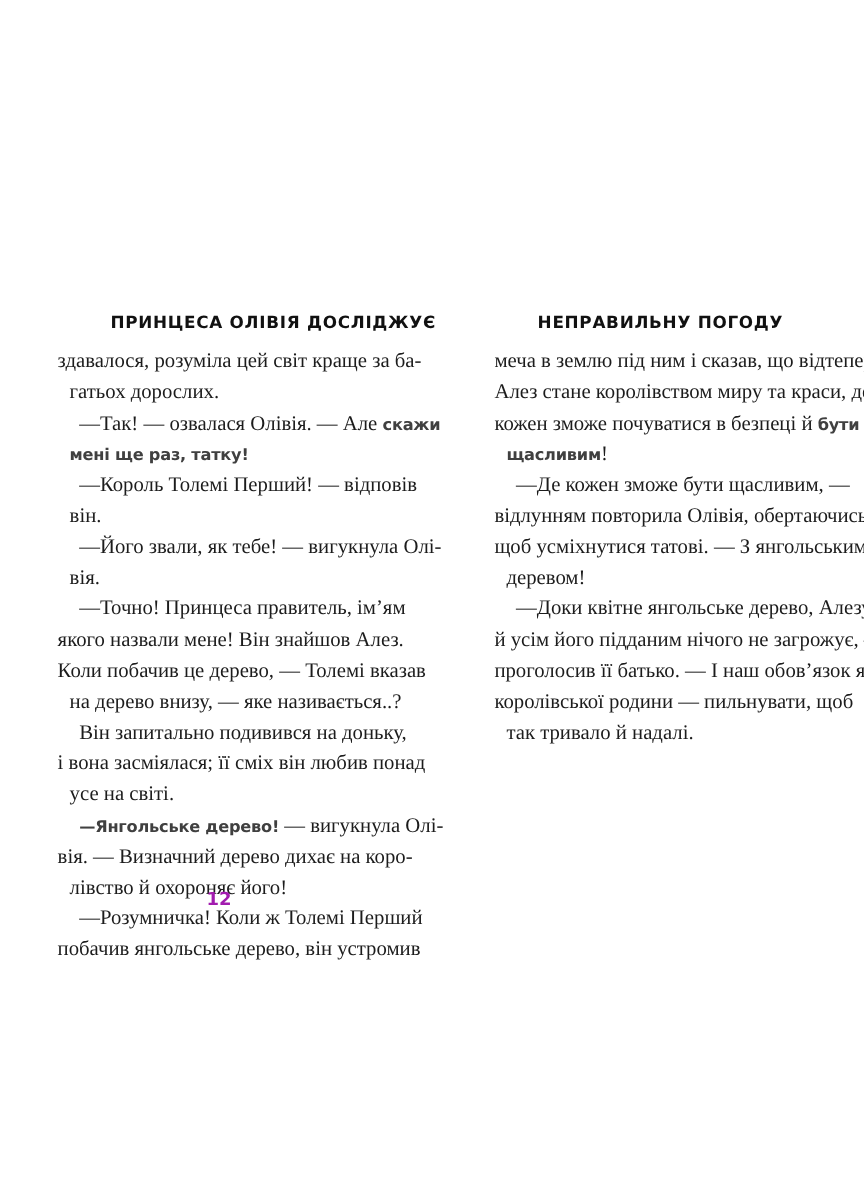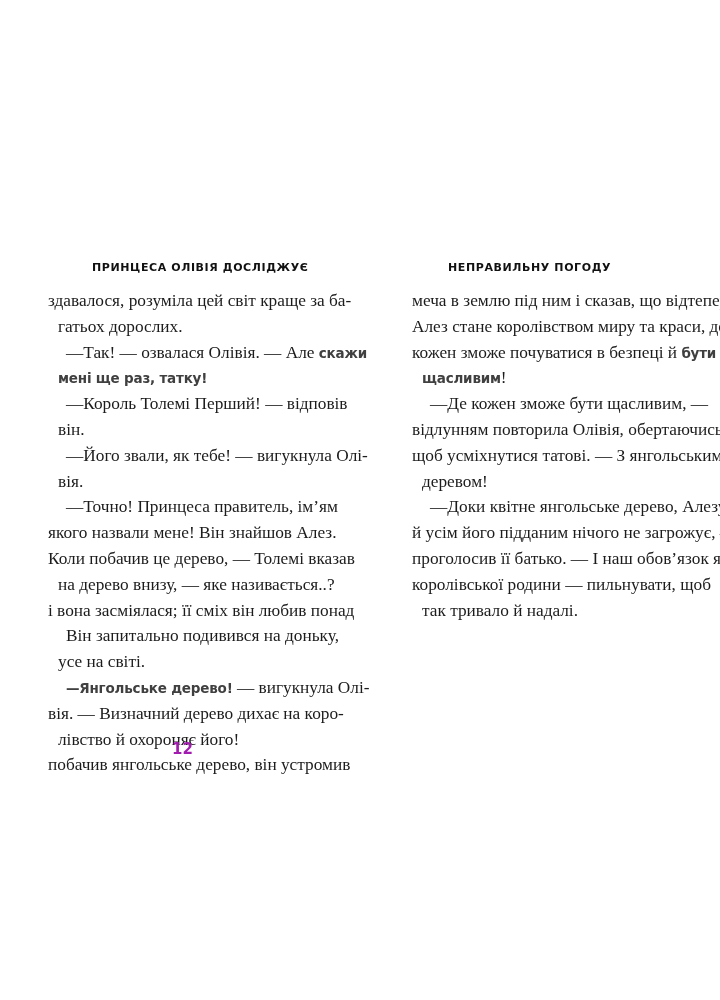--- a/index.html
+++ b/index.html
@@ -22,21 +22,21 @@
       height: 1000px;
     }
     .page.left { left: 0; }
     .page.right { left: 360px; }
 
     .running-head {
       position: absolute;
       top: 261px;
       font-family: "DejaVu Sans", "Liberation Sans", sans-serif;
       font-weight: bold;
-      font-size: 11px;
+      font-size: 14px;
       letter-spacing: 0.6px;
       text-transform: uppercase;
       color: #111;
       white-space: nowrap;
     }
     .page.left .running-head { left: 92px; }
     .page.right .running-head { left: 88px; }
 
     .text-block {
       position: absolute;
@@ -90,26 +90,27 @@
     <span class="line indent"><span>—Так! — озвалася Олівія. — Але </span><span class="emph">скажи</span></span>
     <span class="line last"><span class="emph">мені ще раз, татку!</span></span>
     <span class="line indent"><span>—Король Толемі Перший! — відповів</span></span>
     <span class="line last"><span>він.</span></span>
     <span class="line indent"><span>—Його звали, як тебе! — вигукнула Олі-</span></span>
     <span class="line last"><span>вія.</span></span>
     <span class="line indent"><span>—Точно! Принцеса правитель, ім’ям</span></span>
     <span class="line"><span>якого назвали мене! Він знайшов Алез.</span></span>
     <span class="line"><span>Коли побачив це дерево, — Толемі вказав</span></span>
     <span class="line last"><span>на дерево внизу, — яке називається..?</span></span>
+    <span class="line indent"><span>Він запитально подивився на доньку,</span></span>
     <span class="line"><span>і вона засміялася; її сміх він любив понад</span></span>
-    <span class="line indent"><span>Він запитально подивився на доньку,</span></span>
     <span class="line last"><span>усе на світі.</span></span>
     <span class="line indent"><span class="emph">—Янгольське дерево!</span><span> — вигукнула Олі-</span></span>
     <span class="line"><span>вія. — Визначний дерево дихає на коро-</span></span>
     <span class="line last"><span>лівство й охороняє його!</span></span>
+    <span class="line indent"><span>—Розумничка! Коли ж Толемі Перший</span></span>
     <span class="line"><span>побачив янгольське дерево, він устромив</span></span>
   </div>
 
   <div class="folio">12</div>
 </div>
 
 <div class="page right">
   <div class="running-head">Неправильну погоду</div>
 
   <div class="text-block">

